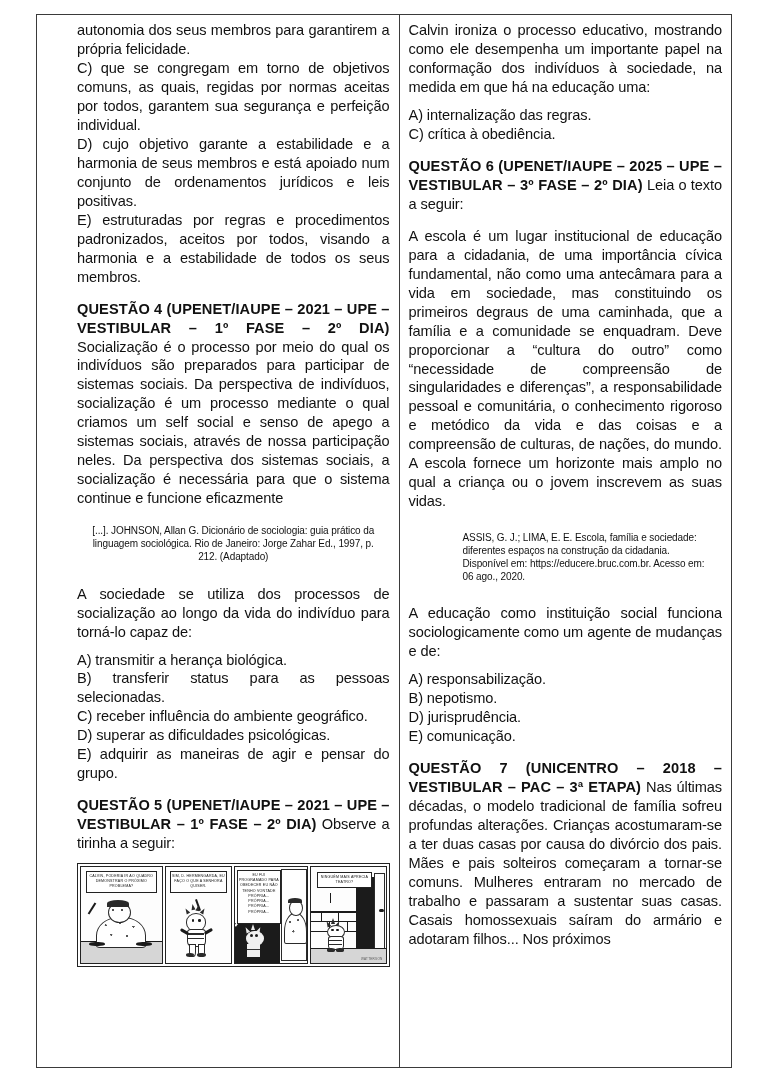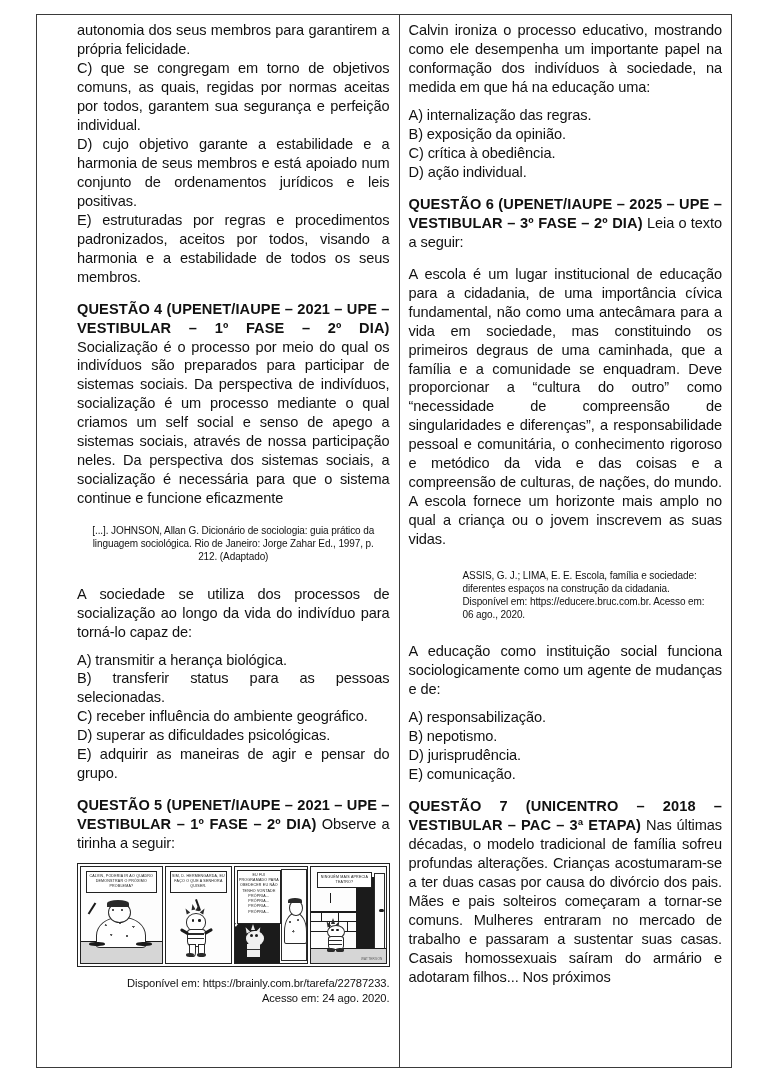--- a/index.html
+++ b/index.html
@@ -314,34 +314,31 @@
         <div class="calvin-body" style="left:23%;top:72%;width:19%;height:12%;"></div>
         <div class="stripe" style="left:23%;top:76%;width:19%;"></div>
         <div class="stripe" style="left:23%;top:80%;width:19%;"></div>
         <div class="shoe" style="left:21%;top:84%;width:11%;height:4%;"></div>
         <div class="shoe" style="left:34%;top:84%;width:11%;height:4%;"></div>
         <div class="sig">WATTERSON</div>
       </div>
 
     </div>
 
-    <p class="caption-strip">Disponível em: https://brainly.com.br/tarefa/22787233. Acesso em: 24 ago. 2020.</p>
 
   </div>
 
   <div class="col col-right">
 
     <p>Calvin ironiza o processo educativo, mostrando como ele desempenha um importante papel na conformação dos indivíduos à sociedade, na medida em que há na educação uma:</p>
 
     <div class="gap-sm"></div>
 
     <p class="opt">A) internalização das regras.</p>
-    <p class="opt">B) exposição da opinião.</p>
     <p class="opt">C) crítica à obediência.</p>
-    <p class="opt">D) ação individual.</p>
 
     <div class="gap"></div>
 
     <p><span class="qhead">QUESTÃO 6 (UPENET/IAUPE – 2025 – UPE – VESTIBULAR – 3º FASE – 2º DIA)</span><span> Leia o texto a seguir:</span></p>
 
     <div class="gap"></div>
 
     <p>A escola é um lugar institucional de educação para a cidadania, de uma importância cívica fundamental, não como uma antecâmara para a vida em sociedade, mas constituindo os primeiros degraus de uma caminhada, que a família e a comunidade se enquadram. Deve proporcionar a “cultura do outro” como “necessidade de compreensão de singularidades e diferenças”, a responsabilidade pessoal e comunitária, o conhecimento rigoroso e metódico da vida e das coisas e a compreensão de culturas, de nações, do mundo. A escola fornece um horizonte mais amplo no qual a criança ou o jovem inscrevem as suas vidas.</p>
 
     <div class="gap"></div>

